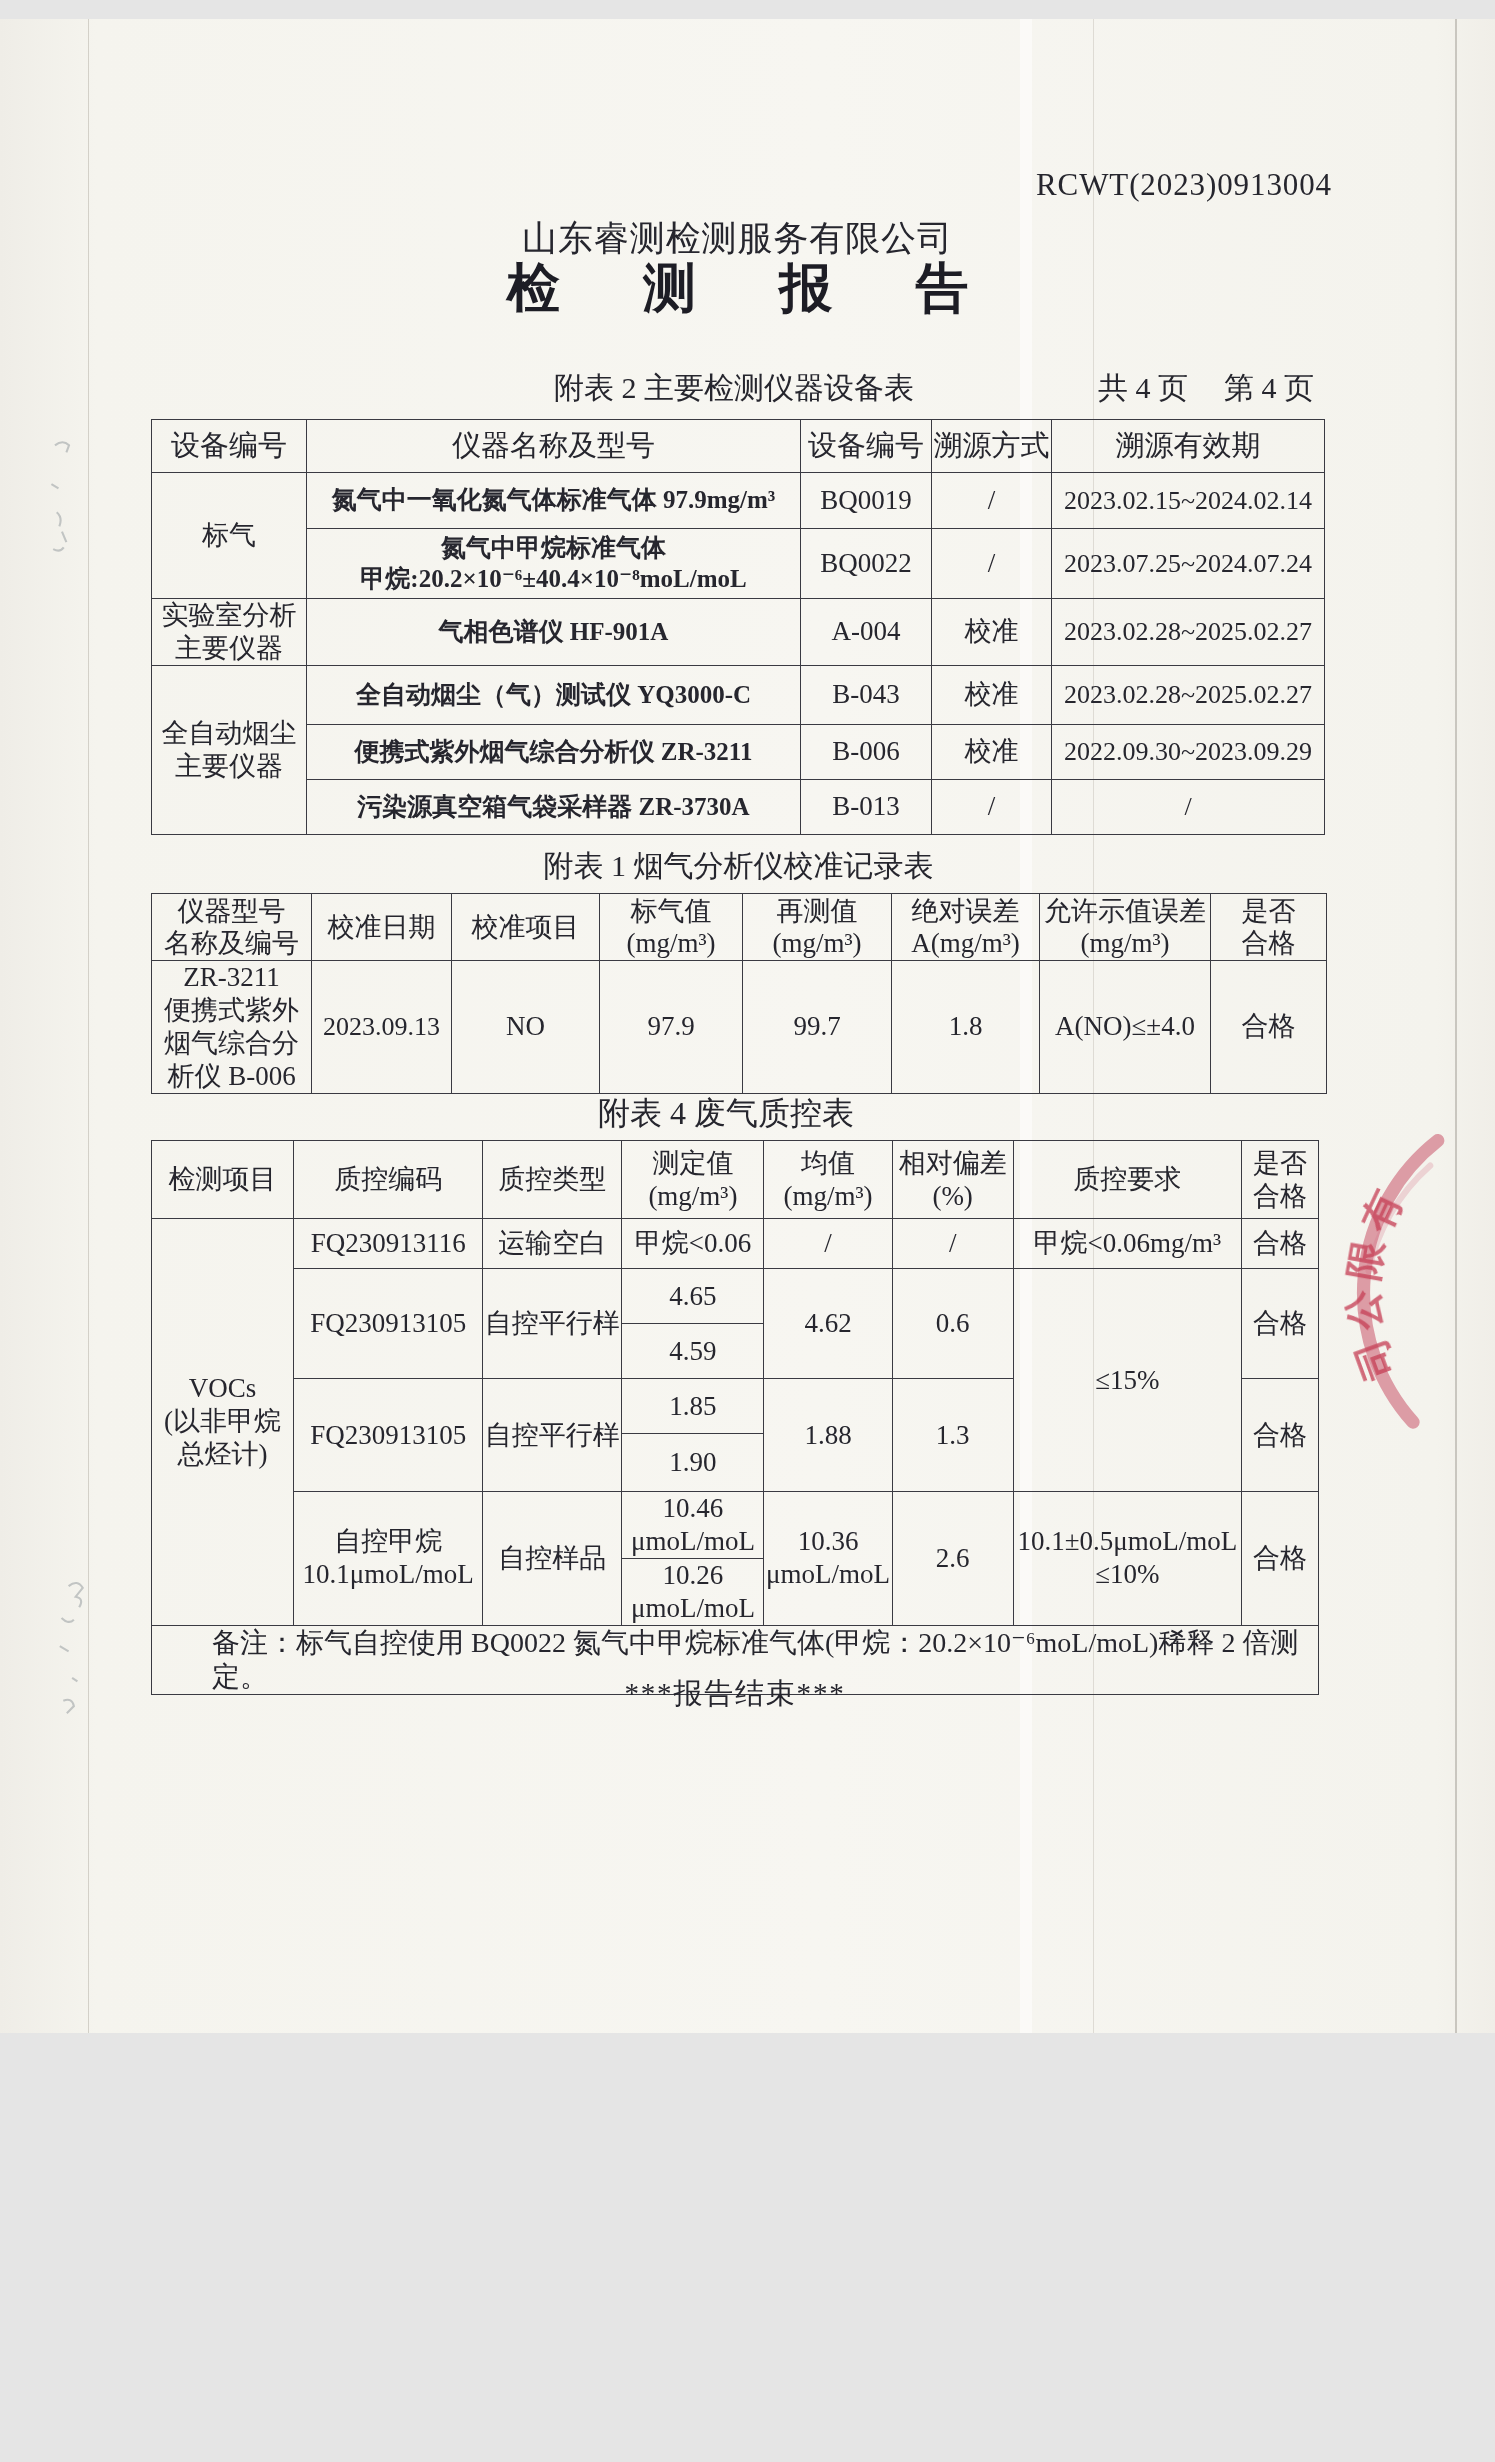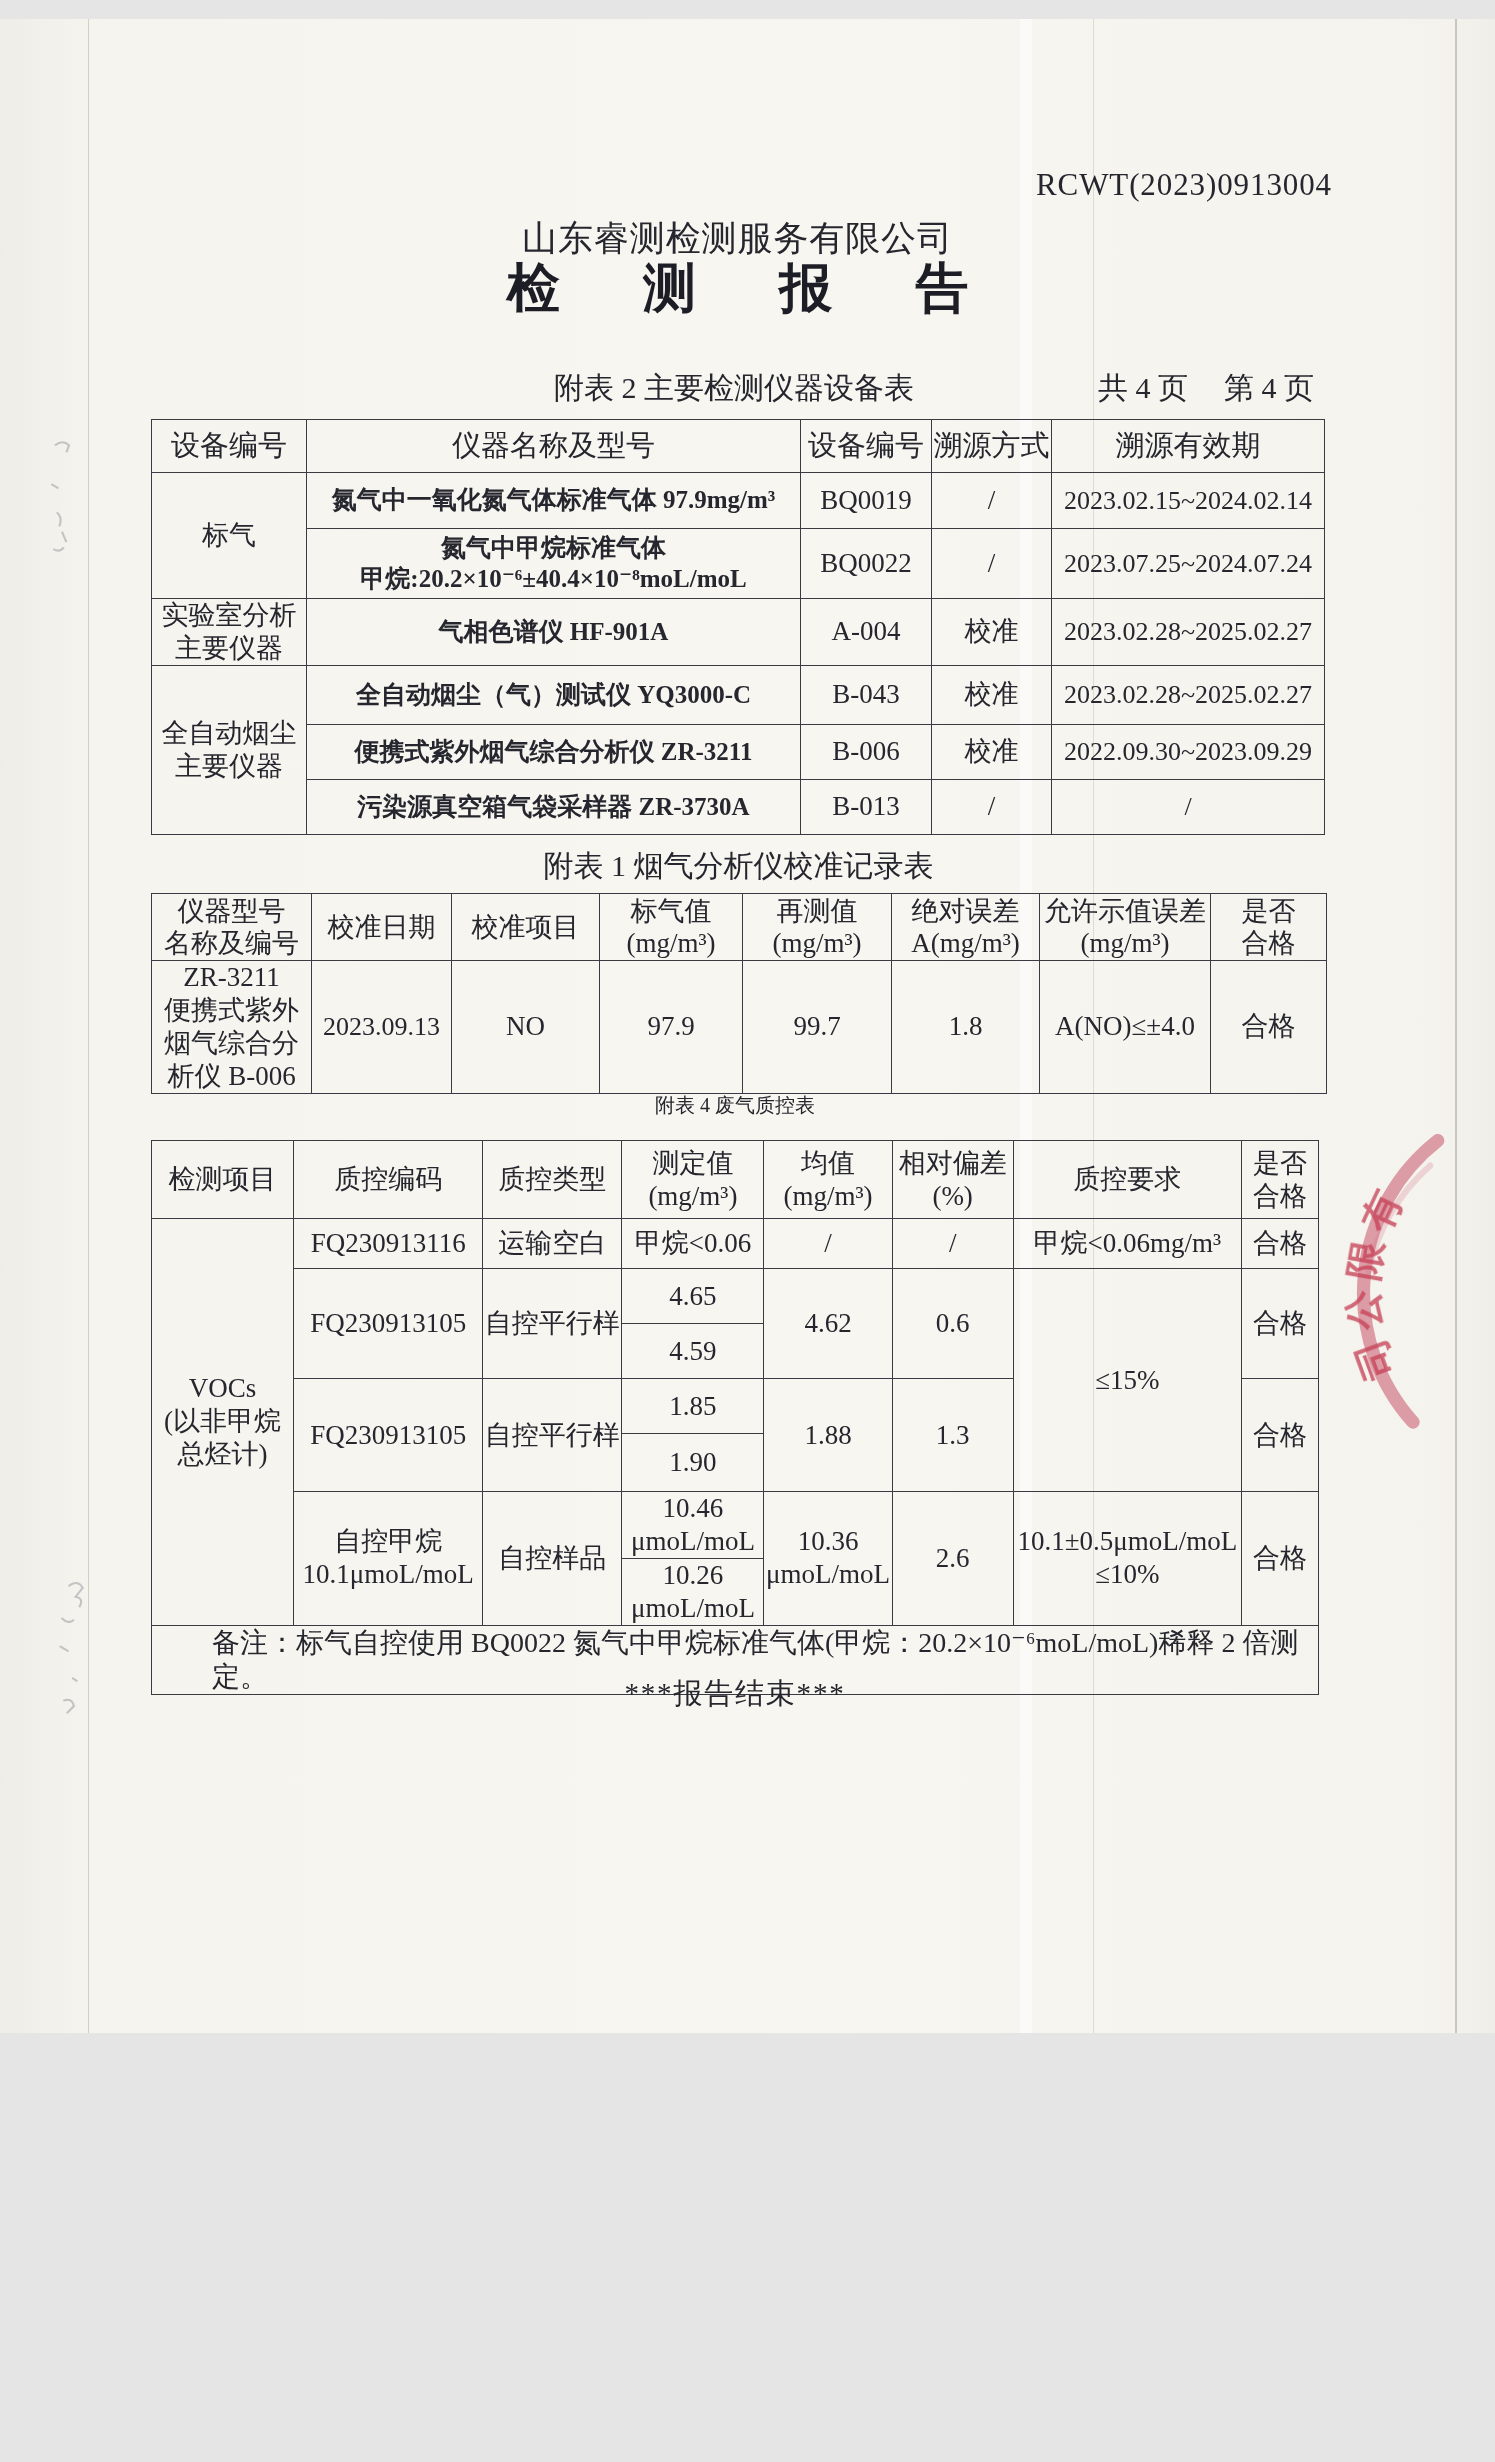--- a/index.html
+++ b/index.html
@@ -14,21 +14,21 @@
   .streak.s3{left:1455px;width:1.8px;background:#c9c6bf;}
 
   .report-code{position:absolute;left:1036px;top:167px;width:283px;font-size:31px;text-align:center;letter-spacing:0.9px;}
   .company{position:absolute;left:151px;top:215px;width:1173px;text-align:center;font-size:35px;letter-spacing:0.9px;}
   .big-title{position:absolute;left:151px;top:253px;width:1173px;text-align:center;font-size:53px;font-weight:700;
              letter-spacing:35px;text-indent:35px;color:#1d1d25;}
   .cap2{position:absolute;left:554px;top:368px;font-size:30px;}
   .pg1{position:absolute;left:1098px;top:368px;font-size:30px;}
   .pg2{position:absolute;left:1224px;top:368px;font-size:30px;}
   .cap3{position:absolute;left:151px;top:846px;width:1175px;text-align:center;font-size:30px;}
-  .cap4{position:absolute;left:151px;top:1092px;width:1168px;text-align:center;font-size:20px;}
+  .cap4{position:absolute;left:142px;top:1092px;width:1168px;text-align:center;font-size:32px;}
   .end-mark{position:absolute;left:151px;top:1674px;width:1168px;text-align:center;font-size:29px;letter-spacing:1.8px;}
 
   table{border-collapse:collapse;table-layout:fixed;position:absolute;}
   td{border:1.8px solid #3a3a42;text-align:center;vertical-align:middle;padding:0;
      white-space:pre-line;font-size:27px;line-height:1.22;overflow:hidden;}
   .t2{left:151px;top:419px;width:1173px;}
   .t3{left:151px;top:893px;width:1175px;}
   .t4{left:151px;top:1140px;width:1168px;}
   .hd{font-size:29px;}
   .t3 .hd,.t4 .hd{font-size:27px;line-height:1.2;}

